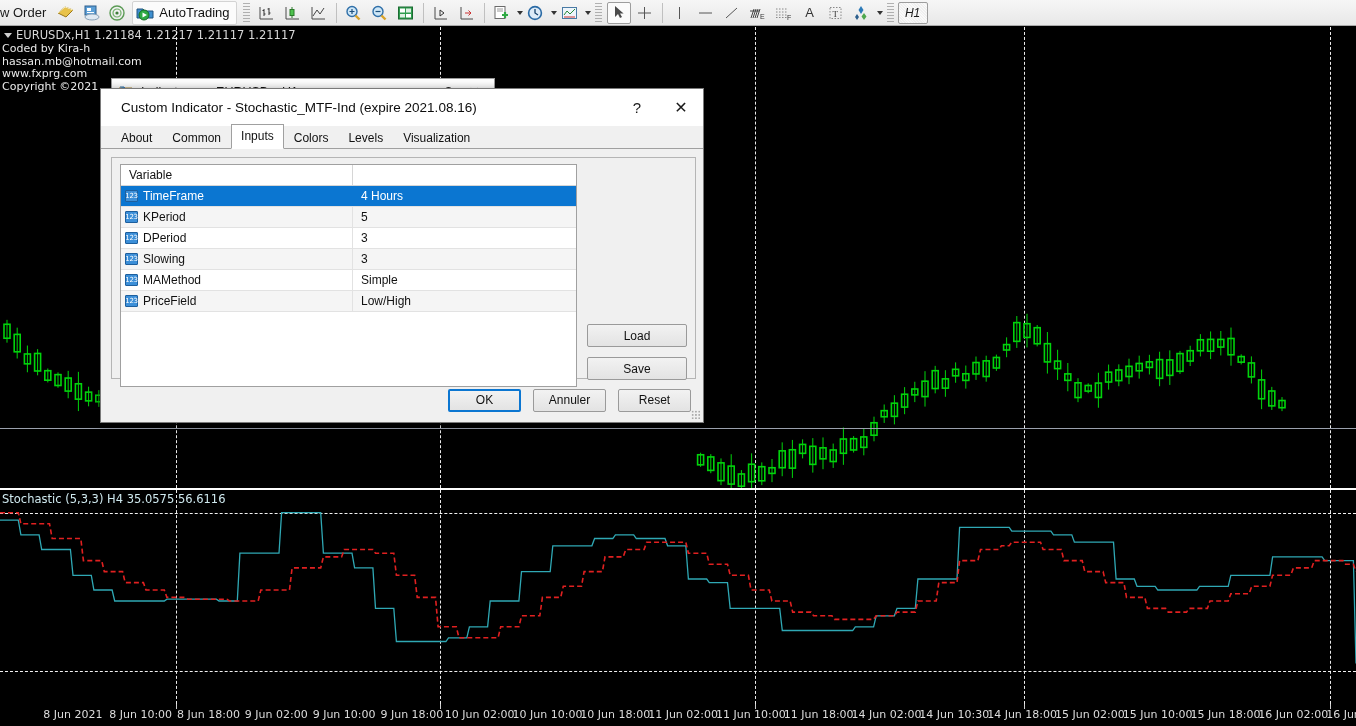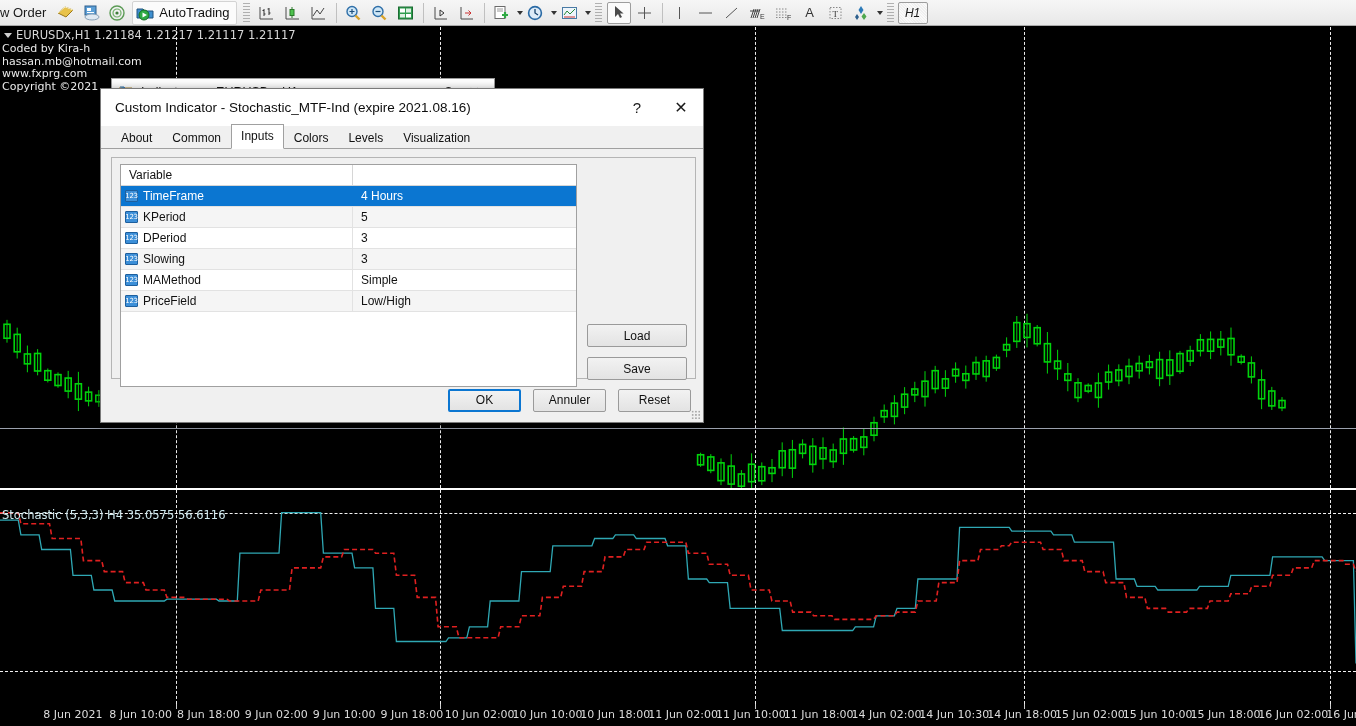--- a/index.html
+++ b/index.html
@@ -81,21 +81,21 @@
   .bgwin-body{background:#f0f0f0;height:100%;}
 
   
   .dlg{
     position:absolute;left:100px;top:88px;width:604px;height:335px;
     background:#f0f0f0;border:1px solid #7a7a7a;box-sizing:border-box;
     box-shadow:0 2px 10px rgba(0,0,0,.45);
     display:flex;flex-direction:column;
   }
   .dlg-title{height:37px;background:#ffffff;display:flex;align-items:center;flex:0 0 auto;}
-  .dlg-title .txt{font-size:13.5px;color:#0d0d0d;padding-left:14px;white-space:nowrap;}
+  .dlg-title .txt{font-size:13.5px;color:#0d0d0d;padding-left:20px;white-space:nowrap;}
   .dlg-title .btns{margin-left:auto;display:flex;align-items:center;height:37px;}
   .t-btn{width:44px;height:30px;display:flex;align-items:center;justify-content:center;font-size:15px;color:#1a1a1a;}
   .t-btn.close{font-size:16px;}
 
   .tabs{display:flex;align-items:flex-end;height:22px;padding-left:10px;flex:0 0 auto;
     border-bottom:1px solid #a0a0a0;background:#f0f0f0;position:relative;}
   .tab{
     font-size:12px;color:#111;padding:3px 9px 3px 9px;line-height:15px;
     border:1px solid transparent;border-bottom:none;box-sizing:border-box;
     background:transparent;position:relative;top:1px;
@@ -540,21 +540,21 @@
       <div class="vgrid" style="left:440px;height:214px;top:0;"></div>
       <div class="vgrid" style="left:755px;height:214px;top:0;"></div>
       <div class="vgrid" style="left:1024px;height:214px;top:0;"></div>
       <div class="vgrid" style="left:1330px;height:214px;top:0;"></div>
 
       <svg id="stoch-svg" width="1356" height="214" style="position:absolute;left:0;top:0;">
           <path d="M0.0 30.1 L7.8 30.1 L10.4 30.1 L18.3 30.1 L20.9 44.8 L28.7 44.8 L31.3 44.8 L39.1 44.8 L41.7 59.5 L49.5 59.5 L52.2 59.5 L60.0 59.5 L62.6 59.5 L70.4 59.5 L73.0 85.3 L80.8 85.3 L83.4 85.3 L91.3 85.3 L93.9 100.0 L101.7 100.0 L104.3 100.0 L112.1 100.0 L114.7 111.0 L122.6 111.0 L125.2 111.0 L133.0 111.0 L135.6 111.0 L143.4 111.0 L146.0 111.0 L153.9 111.0 L156.5 111.0 L164.3 111.0 L166.9 109.2 L174.7 109.2 L177.3 109.2 L185.1 109.2 L187.8 109.2 L195.6 109.2 L198.2 109.2 L206.0 109.2 L208.6 109.2 L216.4 109.2 L219.0 111.0 L226.9 111.0 L229.5 111.0 L237.3 111.0 L239.9 63.2 L247.7 63.2 L250.3 63.2 L258.2 63.2 L260.8 63.2 L268.6 63.2 L271.2 63.2 L279.0 63.2 L281.6 22.7 L289.5 22.7 L292.1 22.7 L299.9 22.7 L302.5 22.7 L310.3 22.7 L312.9 22.7 L320.7 22.7 L323.4 63.2 L331.2 63.2 L333.8 63.2 L341.6 63.2 L344.2 63.2 L352.0 63.2 L354.6 77.9 L362.5 77.9 L365.1 77.9 L372.9 77.9 L375.5 118.4 L383.3 118.4 L385.9 118.4 L393.8 118.4 L396.4 151.5 L404.2 151.5 L406.8 151.5 L414.6 151.5 L417.2 151.5 L425.1 151.5 L427.7 151.5 L435.5 151.5 L438.1 151.5 L445.9 151.5 L448.5 147.8 L456.3 147.8 L459.0 147.8 L466.8 147.8 L469.4 136.8 L477.2 136.8 L479.8 136.8 L487.6 136.8 L490.2 111.0 L498.1 111.0 L500.7 111.0 L508.5 111.0 L511.1 111.0 L518.9 111.0 L521.5 81.6 L529.4 81.6 L532.0 81.6 L539.8 81.6 L542.4 81.6 L550.2 81.6 L552.8 55.8 L560.7 55.8 L563.3 55.8 L571.1 55.8 L573.7 55.8 L581.5 55.8 L584.1 55.8 L591.9 55.8 L594.6 48.5 L602.4 48.5 L605.0 48.5 L612.8 48.5 L615.4 44.8 L623.2 44.8 L625.8 44.8 L633.7 44.8 L636.3 48.5 L644.1 48.5 L646.7 48.5 L654.5 48.5 L657.1 48.5 L665.0 48.5 L667.6 55.8 L675.4 55.8 L678.0 55.8 L685.8 55.8 L688.4 89.0 L696.3 89.0 L698.9 89.0 L706.7 89.0 L709.3 92.6 L717.1 92.6 L719.7 92.6 L727.5 92.6 L730.2 118.4 L738.0 118.4 L740.6 118.4 L748.4 118.4 L751.0 118.4 L758.8 118.4 L761.4 118.4 L769.3 118.4 L771.9 118.4 L779.7 118.4 L782.3 140.5 L790.1 140.5 L792.7 140.5 L800.6 140.5 L803.2 140.5 L811.0 140.5 L813.6 140.5 L821.4 140.5 L824.0 140.5 L831.9 140.5 L834.5 140.5 L842.3 140.5 L844.9 140.5 L852.7 140.5 L855.3 136.8 L863.1 136.8 L865.8 136.8 L873.6 136.8 L876.2 125.8 L884.0 125.8 L886.6 125.8 L894.4 125.8 L897.0 118.4 L904.9 118.4 L907.5 118.4 L915.3 118.4 L917.9 89.0 L925.7 89.0 L928.3 89.0 L936.2 89.0 L938.8 89.0 L946.6 89.0 L949.2 89.0 L957.0 89.0 L959.6 37.4 L967.5 37.4 L970.1 37.4 L977.9 37.4 L980.5 37.4 L988.3 37.4 L990.9 37.4 L998.7 37.4 L1001.4 37.4 L1009.2 37.4 L1011.8 41.1 L1019.6 41.1 L1022.2 41.1 L1030.0 41.1 L1032.6 41.1 L1040.5 41.1 L1043.1 41.1 L1050.9 41.1 L1053.5 44.8 L1061.3 44.8 L1063.9 44.8 L1071.8 44.8 L1074.4 52.2 L1082.2 52.2 L1084.8 52.2 L1092.6 52.2 L1095.2 52.2 L1103.1 52.2 L1105.7 52.2 L1113.5 52.2 L1116.1 89.0 L1123.9 89.0 L1126.5 89.0 L1134.3 89.0 L1137.0 96.3 L1144.8 96.3 L1147.4 96.3 L1155.2 96.3 L1157.8 100.0 L1165.6 100.0 L1168.2 100.0 L1176.1 100.0 L1178.7 100.0 L1186.5 100.0 L1189.1 100.0 L1196.9 100.0 L1199.5 96.3 L1207.4 96.3 L1210.0 96.3 L1217.8 96.3 L1220.4 96.3 L1228.2 96.3 L1230.8 85.3 L1238.7 85.3 L1241.3 85.3 L1249.1 85.3 L1251.7 85.3 L1259.5 85.3 L1262.1 85.3 L1269.9 85.3 L1272.6 66.9 L1280.4 66.9 L1283.0 66.9 L1290.8 66.9 L1293.4 66.9 L1301.2 66.9 L1303.8 66.9 L1311.7 66.9 L1314.3 66.9 L1322.1 66.9 L1324.7 70.6 L1332.5 70.6 L1335.1 70.6 L1343.0 70.6 L1345.6 70.6 L1353.4 70.6 L1356.0 173.6" fill="none" stroke="#2fa8b4" stroke-width="1.3"></path>
           <path d="M0.0 22.7 L7.8 22.7 L10.4 22.7 L18.3 22.7 L20.9 33.8 L28.7 33.8 L31.3 33.8 L39.1 33.8 L41.7 33.8 L49.5 33.8 L52.2 48.5 L60.0 48.5 L62.6 48.5 L70.4 48.5 L73.0 48.5 L80.8 48.5 L83.4 70.6 L91.3 70.6 L93.9 70.6 L101.7 70.6 L104.3 81.6 L112.1 81.6 L114.7 81.6 L122.6 81.6 L125.2 92.6 L133.0 92.6 L135.6 92.6 L143.4 92.6 L146.0 100.0 L153.9 100.0 L156.5 100.0 L164.3 100.0 L166.9 107.4 L174.7 107.4 L177.3 107.4 L185.1 107.4 L187.8 109.2 L195.6 109.2 L198.2 109.2 L206.0 109.2 L208.6 109.2 L216.4 109.2 L219.0 109.2 L226.9 109.2 L229.5 111.0 L237.3 111.0 L239.9 111.0 L247.7 111.0 L250.3 111.0 L258.2 111.0 L260.8 100.0 L268.6 100.0 L271.2 100.0 L279.0 100.0 L281.6 100.0 L289.5 100.0 L292.1 77.9 L299.9 77.9 L302.5 77.9 L310.3 77.9 L312.9 77.9 L320.7 77.9 L323.4 66.9 L331.2 66.9 L333.8 66.9 L341.6 66.9 L344.2 59.5 L352.0 59.5 L354.6 59.5 L362.5 59.5 L365.1 59.5 L372.9 59.5 L375.5 63.2 L383.3 63.2 L385.9 63.2 L393.8 63.2 L396.4 85.3 L404.2 85.3 L406.8 85.3 L414.6 85.3 L417.2 107.4 L425.1 107.4 L427.7 107.4 L435.5 107.4 L438.1 136.8 L445.9 136.8 L448.5 136.8 L456.3 136.8 L459.0 147.8 L466.8 147.8 L469.4 147.8 L477.2 147.8 L479.8 147.8 L487.6 147.8 L490.2 147.8 L498.1 147.8 L500.7 136.8 L508.5 136.8 L511.1 136.8 L518.9 136.8 L521.5 125.8 L529.4 125.8 L532.0 125.8 L539.8 125.8 L542.4 107.4 L550.2 107.4 L552.8 107.4 L560.7 107.4 L563.3 96.3 L571.1 96.3 L573.7 96.3 L581.5 96.3 L584.1 81.6 L591.9 81.6 L594.6 81.6 L602.4 81.6 L605.0 66.9 L612.8 66.9 L615.4 66.9 L623.2 66.9 L625.8 59.5 L633.7 59.5 L636.3 59.5 L644.1 59.5 L646.7 52.2 L654.5 52.2 L657.1 52.2 L665.0 52.2 L667.6 52.2 L675.4 52.2 L678.0 52.2 L685.8 52.2 L688.4 63.2 L696.3 63.2 L698.9 63.2 L706.7 63.2 L709.3 74.2 L717.1 74.2 L719.7 74.2 L727.5 74.2 L730.2 85.3 L738.0 85.3 L740.6 85.3 L748.4 85.3 L751.0 100.0 L758.8 100.0 L761.4 100.0 L769.3 100.0 L771.9 111.0 L779.7 111.0 L782.3 111.0 L790.1 111.0 L792.7 122.1 L800.6 122.1 L803.2 122.1 L811.0 122.1 L813.6 125.8 L821.4 125.8 L824.0 125.8 L831.9 125.8 L834.5 129.4 L842.3 129.4 L844.9 129.4 L852.7 129.4 L855.3 129.4 L863.1 129.4 L865.8 129.4 L873.6 129.4 L876.2 125.8 L884.0 125.8 L886.6 125.8 L894.4 125.8 L897.0 122.1 L904.9 122.1 L907.5 122.1 L915.3 122.1 L917.9 111.0 L925.7 111.0 L928.3 111.0 L936.2 111.0 L938.8 92.6 L946.6 92.6 L949.2 92.6 L957.0 92.6 L959.6 70.6 L967.5 70.6 L970.1 70.6 L977.9 70.6 L980.5 59.5 L988.3 59.5 L990.9 59.5 L998.7 59.5 L1001.4 55.8 L1009.2 55.8 L1011.8 52.2 L1019.6 52.2 L1022.2 52.2 L1030.0 52.2 L1032.6 52.2 L1040.5 52.2 L1043.1 59.5 L1050.9 59.5 L1053.5 59.5 L1061.3 59.5 L1063.9 70.6 L1071.8 70.6 L1074.4 70.6 L1082.2 70.6 L1084.8 81.6 L1092.6 81.6 L1095.2 81.6 L1103.1 81.6 L1105.7 92.6 L1113.5 92.6 L1116.1 92.6 L1123.9 92.6 L1126.5 107.4 L1134.3 107.4 L1137.0 107.4 L1144.8 107.4 L1147.4 118.4 L1155.2 118.4 L1157.8 118.4 L1165.6 118.4 L1168.2 122.1 L1176.1 122.1 L1178.7 122.1 L1186.5 122.1 L1189.1 118.4 L1196.9 118.4 L1199.5 118.4 L1207.4 118.4 L1210.0 111.0 L1217.8 111.0 L1220.4 111.0 L1228.2 111.0 L1230.8 103.7 L1238.7 103.7 L1241.3 103.7 L1249.1 103.7 L1251.7 96.3 L1259.5 96.3 L1262.1 96.3 L1269.9 96.3 L1272.6 85.3 L1280.4 85.3 L1283.0 85.3 L1290.8 85.3 L1293.4 77.9 L1301.2 77.9 L1303.8 77.9 L1311.7 77.9 L1314.3 70.6 L1322.1 70.6 L1324.7 70.6 L1332.5 70.6 L1335.1 70.6 L1343.0 70.6 L1345.6 74.2 L1353.4 74.2 L1356.0 81.6" fill="none" stroke="#e02020" stroke-width="1.6" stroke-dasharray="5 3"></path>
         </svg>
 
-      <div class="stoch-label" style="top:18px;">Stochastic (5,3,3) H4 35.0575 56.6116</div>
+      <div class="stoch-label" style="top:2px;">Stochastic (5,3,3) H4 35.0575 56.6116</div>
     </div>
 
     <div class="timeaxis">
       <div id="ticks">
           <div class="tick-lbl" style="left: 33.9px;">8 Jun 2021</div>
           <div class="tick-lbl" style="left: 101.7px;">8 Jun 10:00</div>
           <div class="tick-lbl" style="left: 169.5px;">8 Jun 18:00</div>
           <div class="tick-lbl" style="left: 237.3px;">9 Jun 02:00</div>
           <div class="tick-lbl" style="left: 305.1px;">9 Jun 10:00</div>
           <div class="tick-lbl" style="left: 372.9px;">9 Jun 18:00</div>

